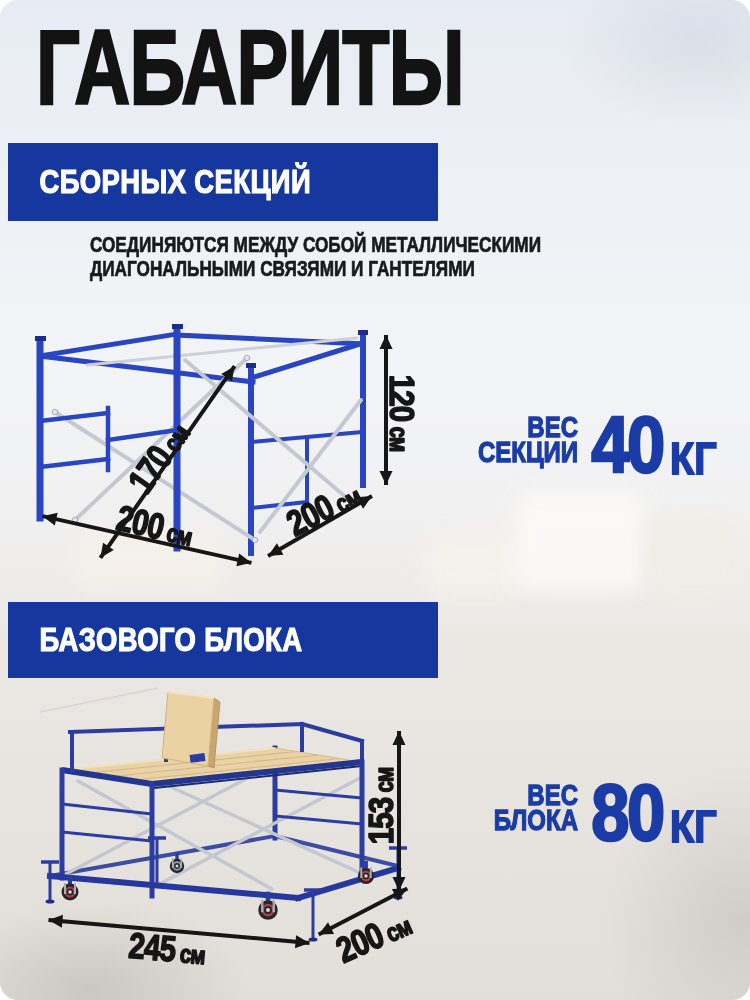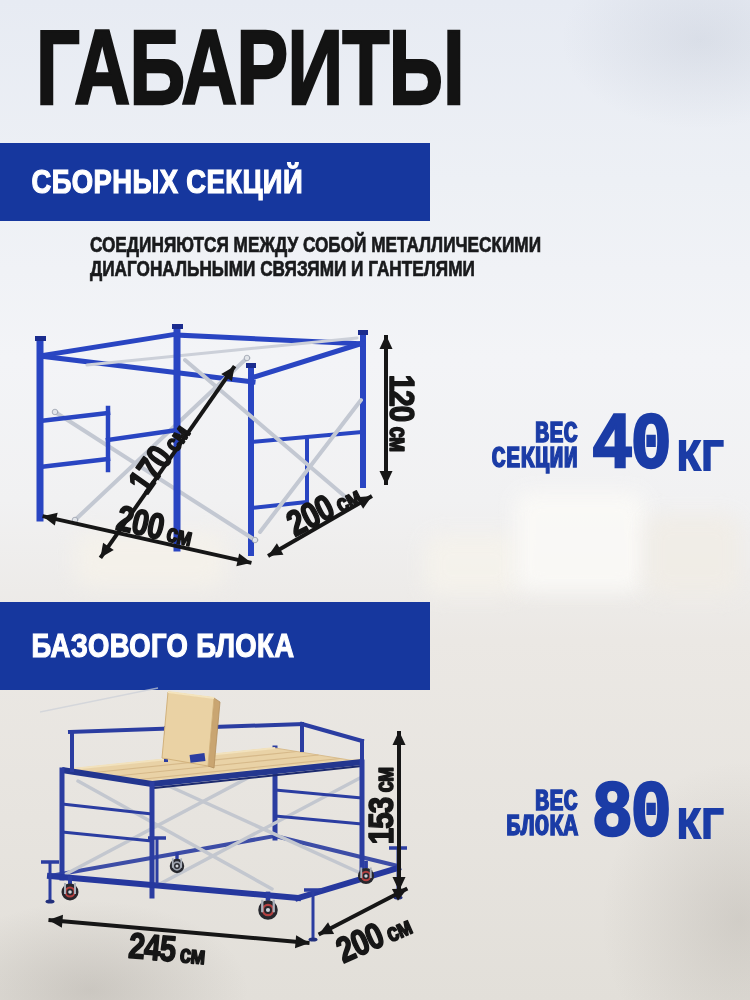--- a/index.html
+++ b/index.html
@@ -1,38 +1,39 @@
 <!DOCTYPE html>
 <html><head>
 <meta charset="utf-8">
 <style>
   html,body{margin:0;padding:0;background:#ffffff;}
   .canvas{
     position:relative;width:750px;height:1000px;overflow:hidden;
     font-family:"Liberation Sans","DejaVu Sans",sans-serif;
     background:linear-gradient(180deg,#e7ebf3 0%,#edf0f5 18%,#f3f4f7 36%,#f1f1f2 50%,#ebe8e4 64%,#e7e4df 82%,#e2dfd9 100%);
+    border-radius:18px;
   }
   .blob{position:absolute;filter:blur(10px);border-radius:14px;}
   .shade{position:absolute;}
   .title{
     position:absolute;left:36px;top:14px;line-height:1;white-space:nowrap;
     font-size:106px;font-weight:bold;letter-spacing:-1px;color:#131313;
     transform:scaleX(.73);transform-origin:left top;-webkit-text-stroke:2.5px #131313;
   }
-  .banner{position:absolute;left:0;width:430px;background:#16379e;display:flex;align-items:center;}
+  .banner{position:absolute;left:8px;width:430px;background:#16379e;display:flex;align-items:center;}
   .banner-label{
     padding-left:38px;color:#ffffff;font-size:33px;font-weight:bold;letter-spacing:.5px;
     transform:scaleX(.83);transform-origin:left center;-webkit-text-stroke:1.2px #ffffff;white-space:nowrap;
   }
   .subtitle{position:absolute;left:42px;top:234px;color:#191a1c;margin-left:48px;}
   .subtitle .line{
     font-size:21.5px;font-weight:bold;line-height:23.5px;white-space:nowrap;
     transform:scaleX(.8);transform-origin:left top;-webkit-text-stroke:.7px #191a1c;
   }
-  .weight{position:absolute;display:flex;align-items:center;color:#1b3ca6;height:66px;font-family:Liberation Mono, monospace;}
+  .weight{position:absolute;display:flex;color:#1b3ca6;height:66px;}
   .w-label{
     width:130px;text-align:right;font-size:30px;font-weight:bold;line-height:.84;
     transform:scaleX(.8);transform-origin:right center;-webkit-text-stroke:1.3px #1b3ca6;white-space:nowrap;
   }
   .w-value{
     font-size:79px;font-weight:bold;line-height:.78;letter-spacing:-3px;
     transform:scaleX(.87);transform-origin:center;margin-left:8px;-webkit-text-stroke:2.5px #1b3ca6;
   }
   .w-unit{
     font-size:45px;font-weight:bold;line-height:1;transform:scaleX(.88);transform-origin:left bottom;
@@ -141,21 +142,21 @@
 
   <div class="weight" style="left:448px;top:414px;">
     <div class="w-label">
       <div>ВЕС</div>
       <div>СЕКЦИИ</div>
     </div>
     <div class="w-value">40</div>
     <div class="w-unit">КГ</div>
   </div>
 
-  <div class="banner" style="top:602px;height:88px;">
+  <div class="banner" style="top:602px;height:76px;">
     <div class="banner-label">БАЗОВОГО БЛОКА</div>
   </div>
 
   <svg class="diagram" style="left:40px;top:686px;" width="410" height="292" viewBox="0 0 410 292">
 
     <line x1="0" y1="26" x2="118" y2="2" stroke="#ccd0d8" stroke-width="1.5" opacity=".7"></line>
 
     <g stroke="#2b3da1" stroke-linecap="square">
       <line x1="10" y1="190" x2="235" y2="150" stroke-width="4" opacity=".9"></line>
       <line x1="235" y1="150" x2="358" y2="180" stroke-width="4" opacity=".9"></line>

